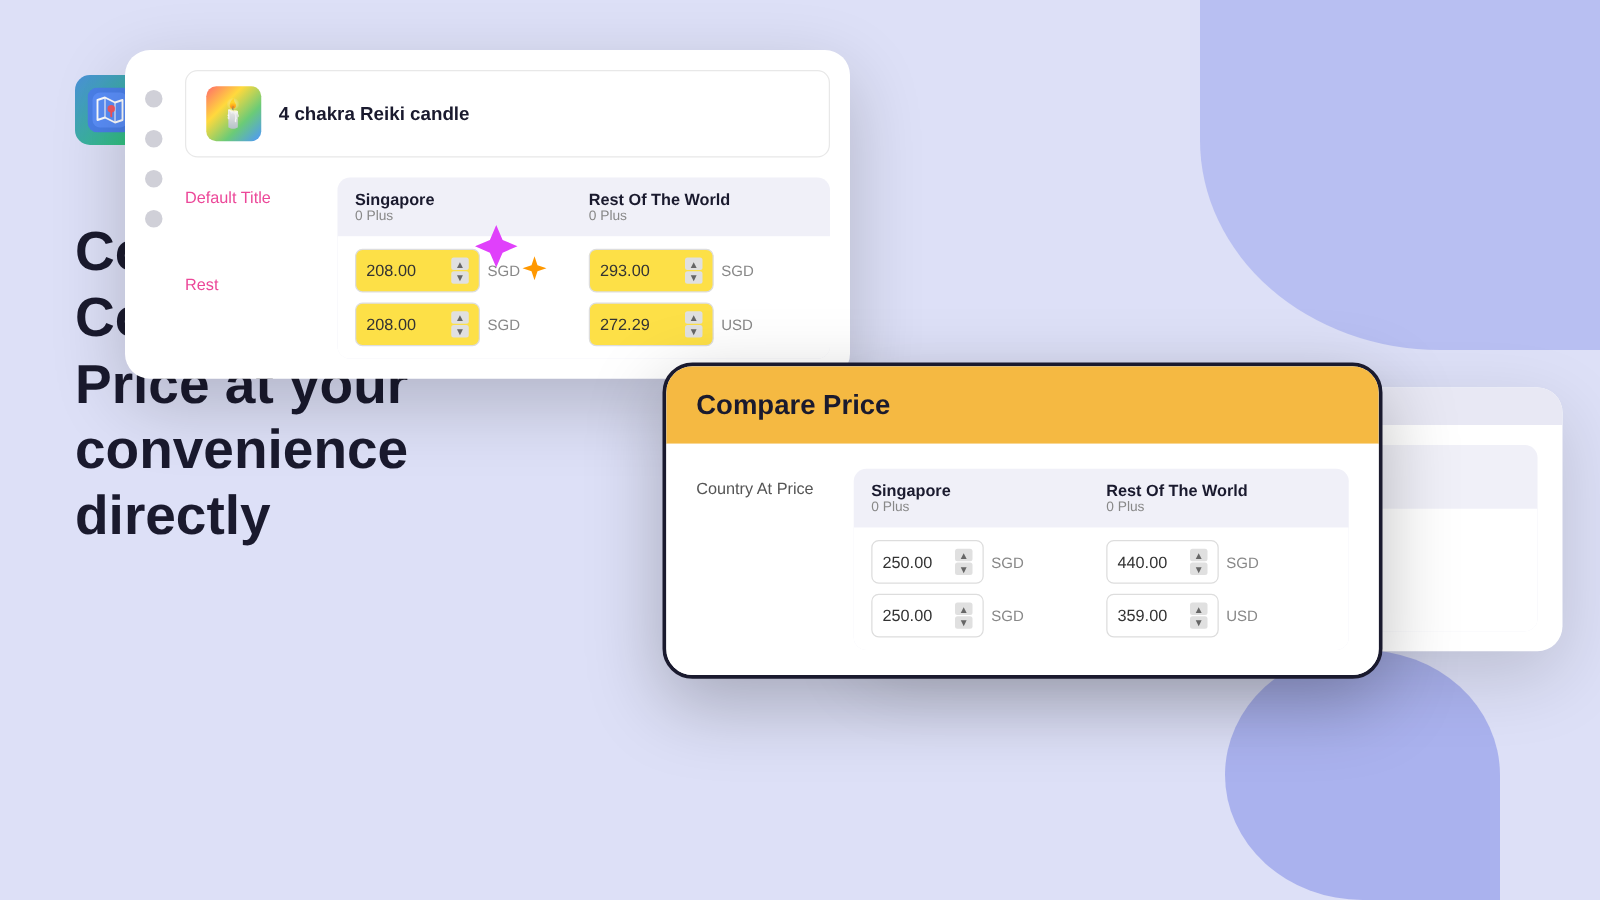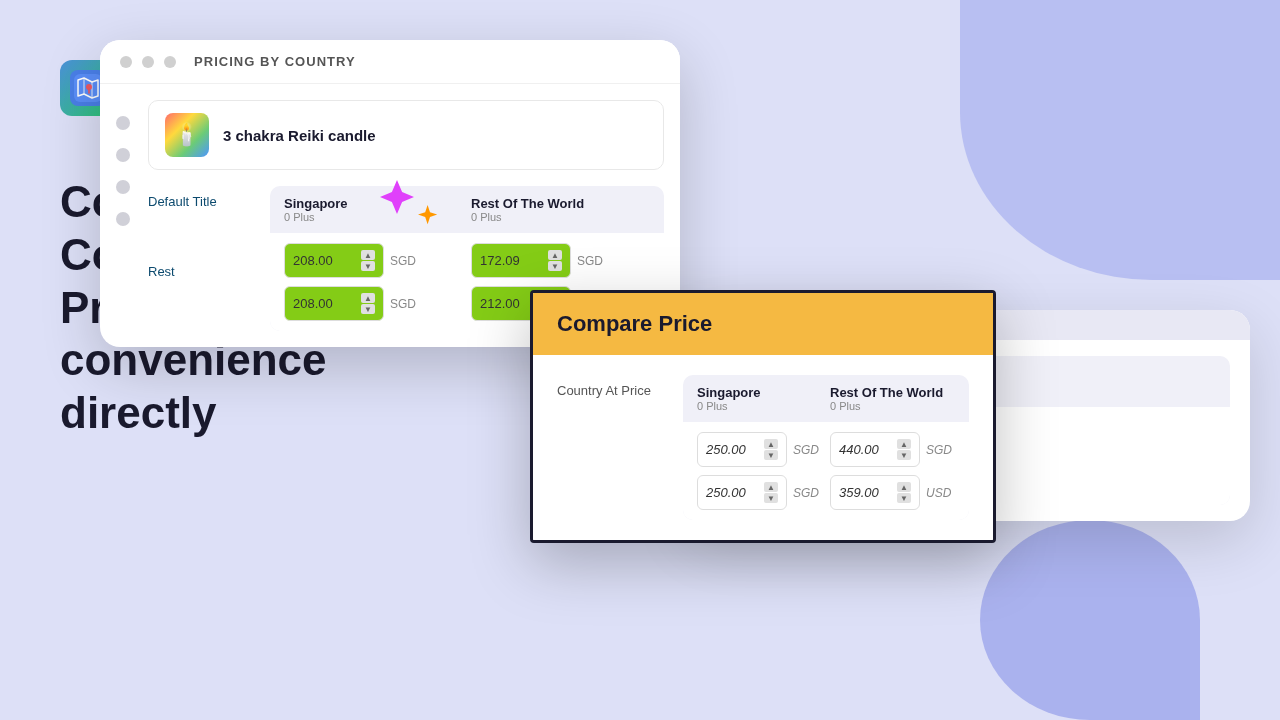--- a/index.html
+++ b/index.html
@@ -152,21 +152,21 @@
       gap: 12px;
       align-items: flex-start;
     }
     .pricing-label-col {
       width: 110px;
       flex-shrink: 0;
       padding-top: 8px;
     }
     .pricing-label {
       font-size: 13px;
-      color: #0c4a6e;
+      color: #ec4899;
       font-weight: 500;
       margin-bottom: 28px;
     }
     .pricing-table {
       flex: 1;
       background: #f0f0f8;
       border-radius: 10px;
       overflow: hidden;
     }
     .pricing-header {
@@ -205,21 +205,21 @@
     .price-input {
       border: 1px solid #ddd;
       border-radius: 6px;
       padding: 6px 8px;
       font-size: 13px;
       color: #333;
       width: 100px;
       display: flex;
       align-items: center;
       justify-content: space-between;
-      background: #84cc16;
+      background: #fde047;
     }
     .price-stepper {
       display: flex;
       flex-direction: column;
       gap: 1px;
     }
     .stepper-btn {
       width: 14px;
       height: 10px;
       background: #e0e0e0;
@@ -242,23 +242,23 @@
       height: 14px;
       border-radius: 50%;
       background: #d0d0d8;
     }
 
     
     .window-compare {
       position: absolute;
       top: 260px;
       left: 0;
-      width: 466px;
-      background: white;
-      border-radius: 4px;
+      width: 576px;
+      background: white;
+      border-radius: 24px;
       box-shadow: 0 20px 60px rgba(0,0,0,0.25);
       overflow: hidden;
       z-index: 10;
       border: 3px solid #1a1a2e;
     }
     .compare-header {
       background: #f5b942;
       padding: 18px 24px;
     }
     .compare-title {
@@ -294,21 +294,20 @@
       grid-template-columns: 1fr 1fr;
       padding: 10px 14px;
       gap: 8px;
     }
     .compare-inputs {
       background: white;
       padding: 10px 14px;
       display: flex;
       flex-direction: column;
       gap: 8px;
-      font-style: italic;
     }
     .compare-input-row {
       display: grid;
       grid-template-columns: 1fr 1fr;
       gap: 8px;
     }
 
     
     .sparkle-container {
       position: absolute;
@@ -364,40 +363,34 @@
   <svg width="80" height="80" viewBox="0 0 80 80">
 
     <polygon points="20,0 26,14 40,20 26,26 20,40 14,26 0,20 14,14" fill="#e040fb" transform="translate(10,5) scale(0.85)"></polygon>
 
     <polygon points="12,0 15,9 24,12 15,15 12,24 9,15 0,12 9,9" fill="#ff9800" transform="translate(48,30) scale(0.8)"></polygon>
   </svg>
 </div>
 
 <div class="window-main">
 
-  <div class="window-titlebar">
-    <div class="traffic-light"></div>
-    <div class="traffic-light"></div>
-    <div class="traffic-light"></div>
-    <span class="window-title">PRICING BY COUNTRY</span>
-  </div>
 
   <div style="display:flex; gap:0;">
     <div style="padding: 16px 10px 0 16px; display:flex; flex-direction:column; gap:18px; padding-top:32px;">
       <div class="side-radio"></div>
       <div class="side-radio"></div>
       <div class="side-radio"></div>
       <div class="side-radio"></div>
     </div>
 
     <div style="flex:1; padding: 16px 16px 16px 8px;">
 
       <div class="product-row">
         <div class="product-thumb">🕯️</div>
-        <span class="product-name">3 chakra Reiki candle</span>
+        <span class="product-name">4 chakra Reiki candle</span>
       </div>
 
       <div class="pricing-section">
         <div class="pricing-label-col">
           <div class="pricing-label">Default Title</div>
           <div class="pricing-label" style="margin-top:55px;">Rest</div>
         </div>
 
         <div class="pricing-table">
           <div class="pricing-header">
@@ -419,21 +412,21 @@
                   <span>208.00</span>
                   <div class="price-stepper">
                     <div class="stepper-btn">▲</div>
                     <div class="stepper-btn">▼</div>
                   </div>
                 </div>
                 <span class="currency-label">SGD</span>
               </div>
               <div class="price-input-group">
                 <div class="price-input">
-                  <span>172.09</span>
+                  <span>293.00</span>
                   <div class="price-stepper">
                     <div class="stepper-btn">▲</div>
                     <div class="stepper-btn">▼</div>
                   </div>
                 </div>
                 <span class="currency-label">SGD</span>
               </div>
             </div>
 
             <div class="pricing-input-row">
@@ -442,21 +435,21 @@
                   <span>208.00</span>
                   <div class="price-stepper">
                     <div class="stepper-btn">▲</div>
                     <div class="stepper-btn">▼</div>
                   </div>
                 </div>
                 <span class="currency-label">SGD</span>
               </div>
               <div class="price-input-group">
                 <div class="price-input">
-                  <span>212.00</span>
+                  <span>272.29</span>
                   <div class="price-stepper">
                     <div class="stepper-btn">▲</div>
                     <div class="stepper-btn">▼</div>
                   </div>
                 </div>
                 <span class="currency-label">USD</span>
               </div>
             </div>
           </div>
         </div>

